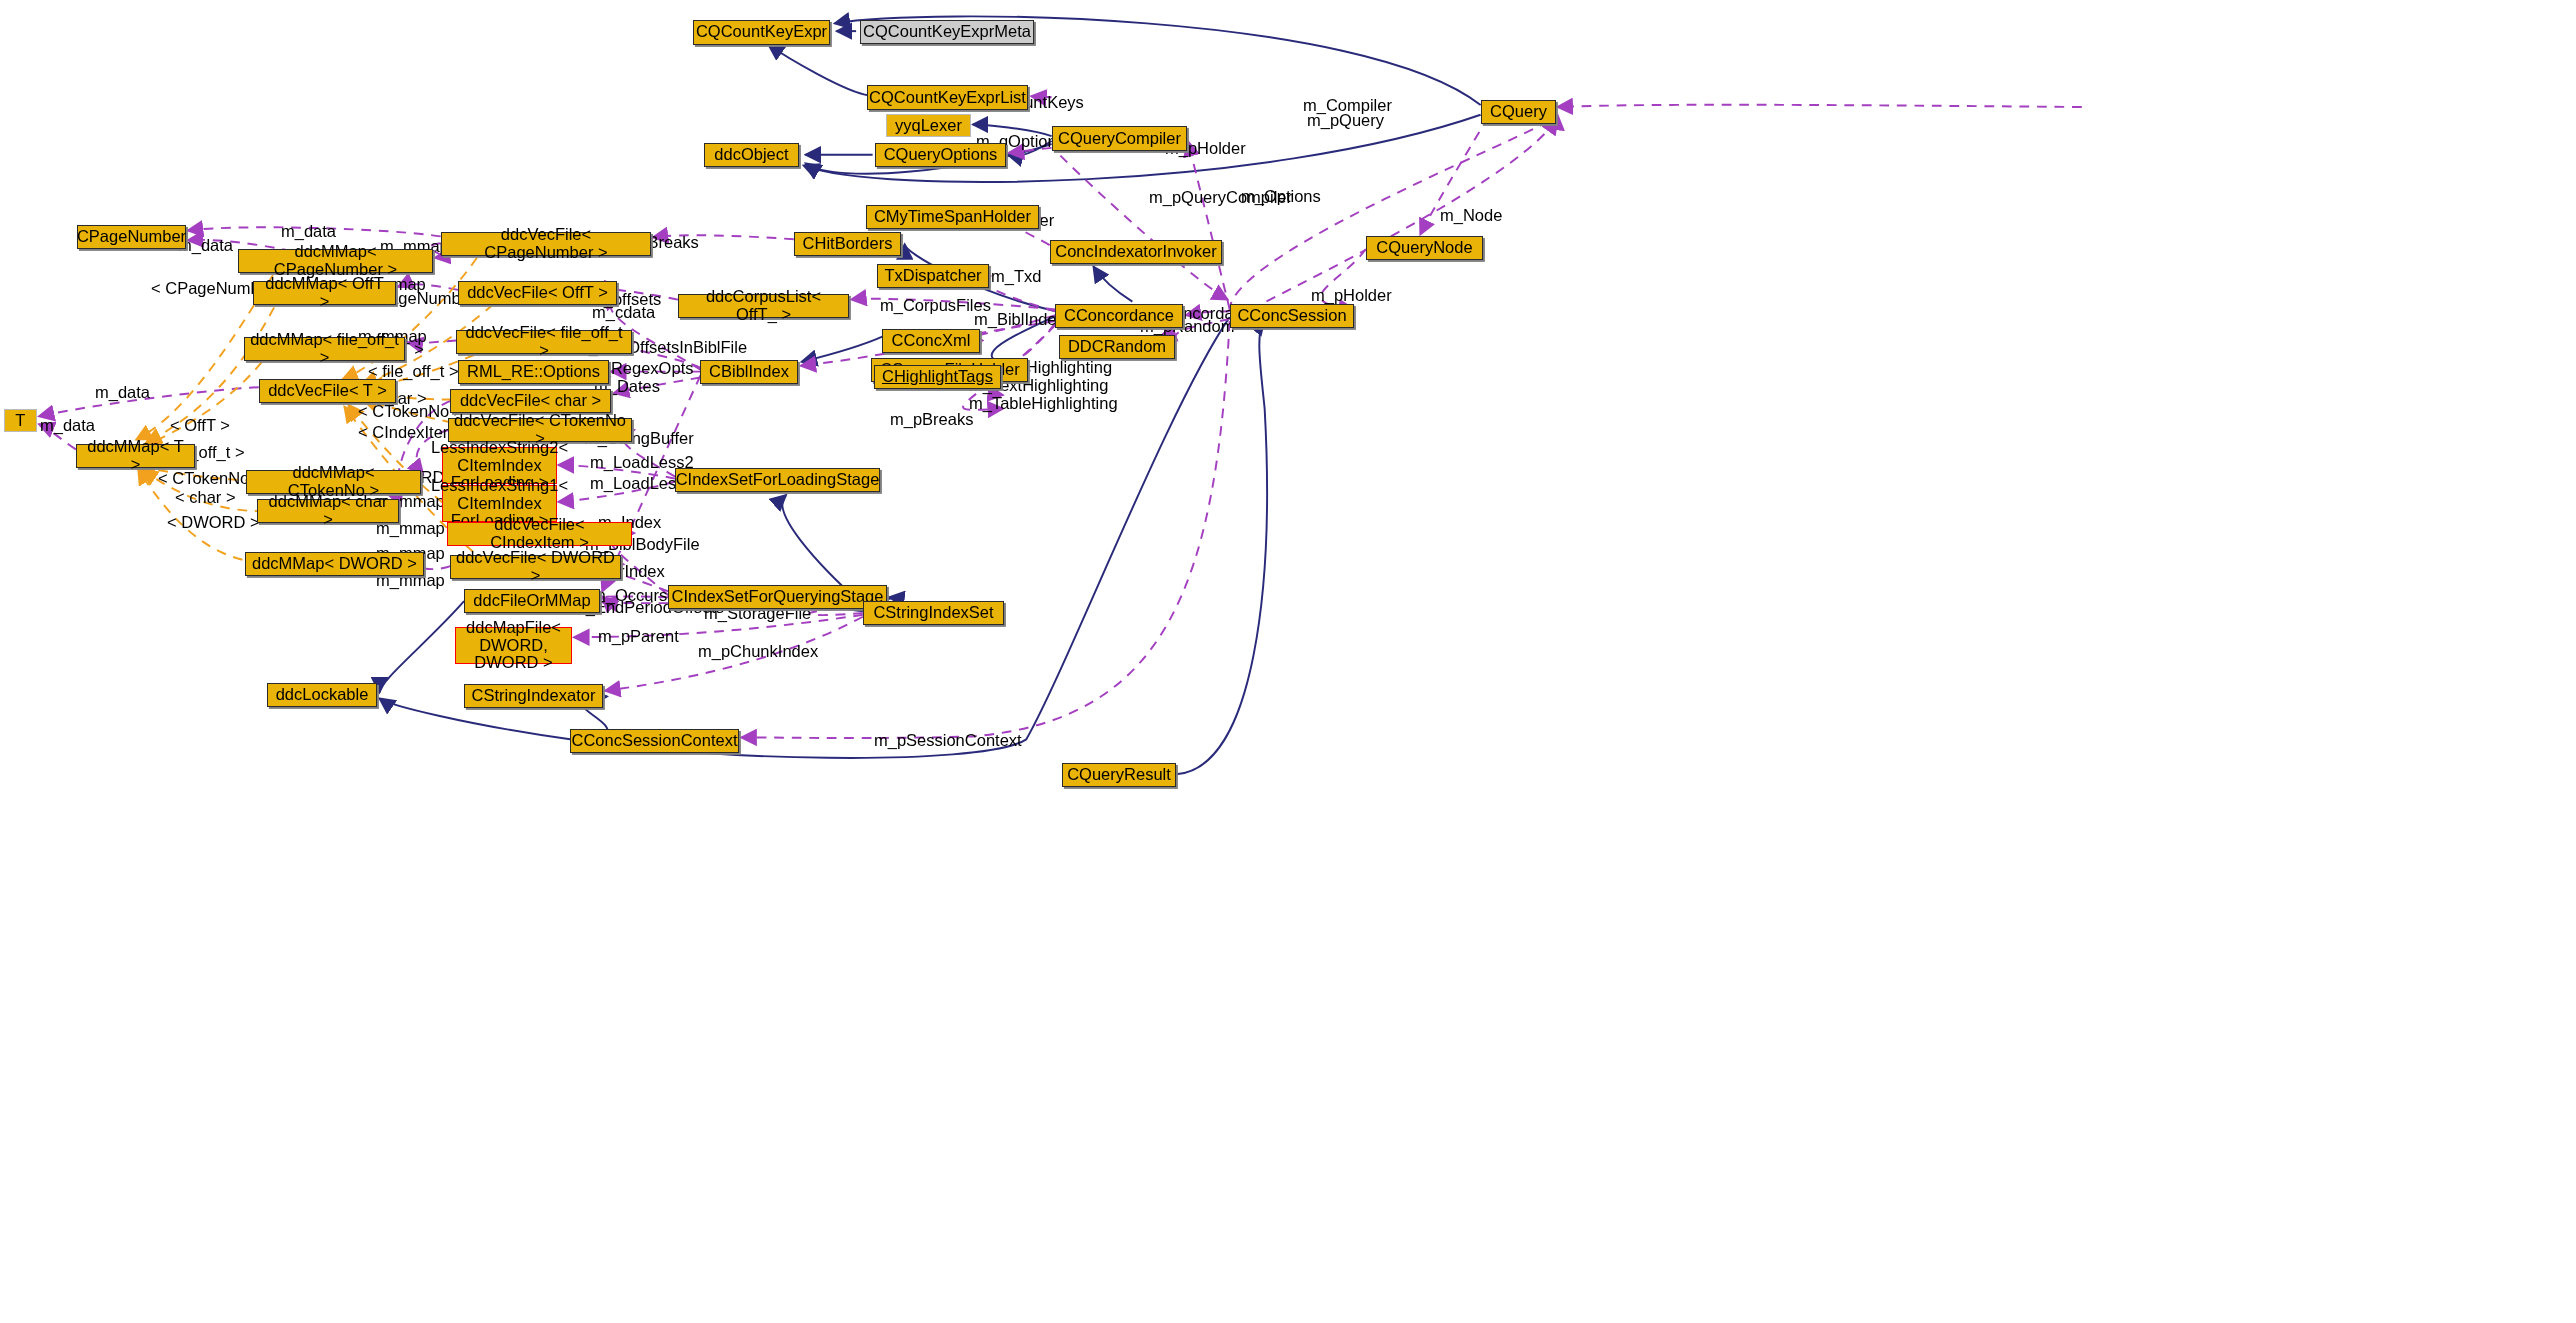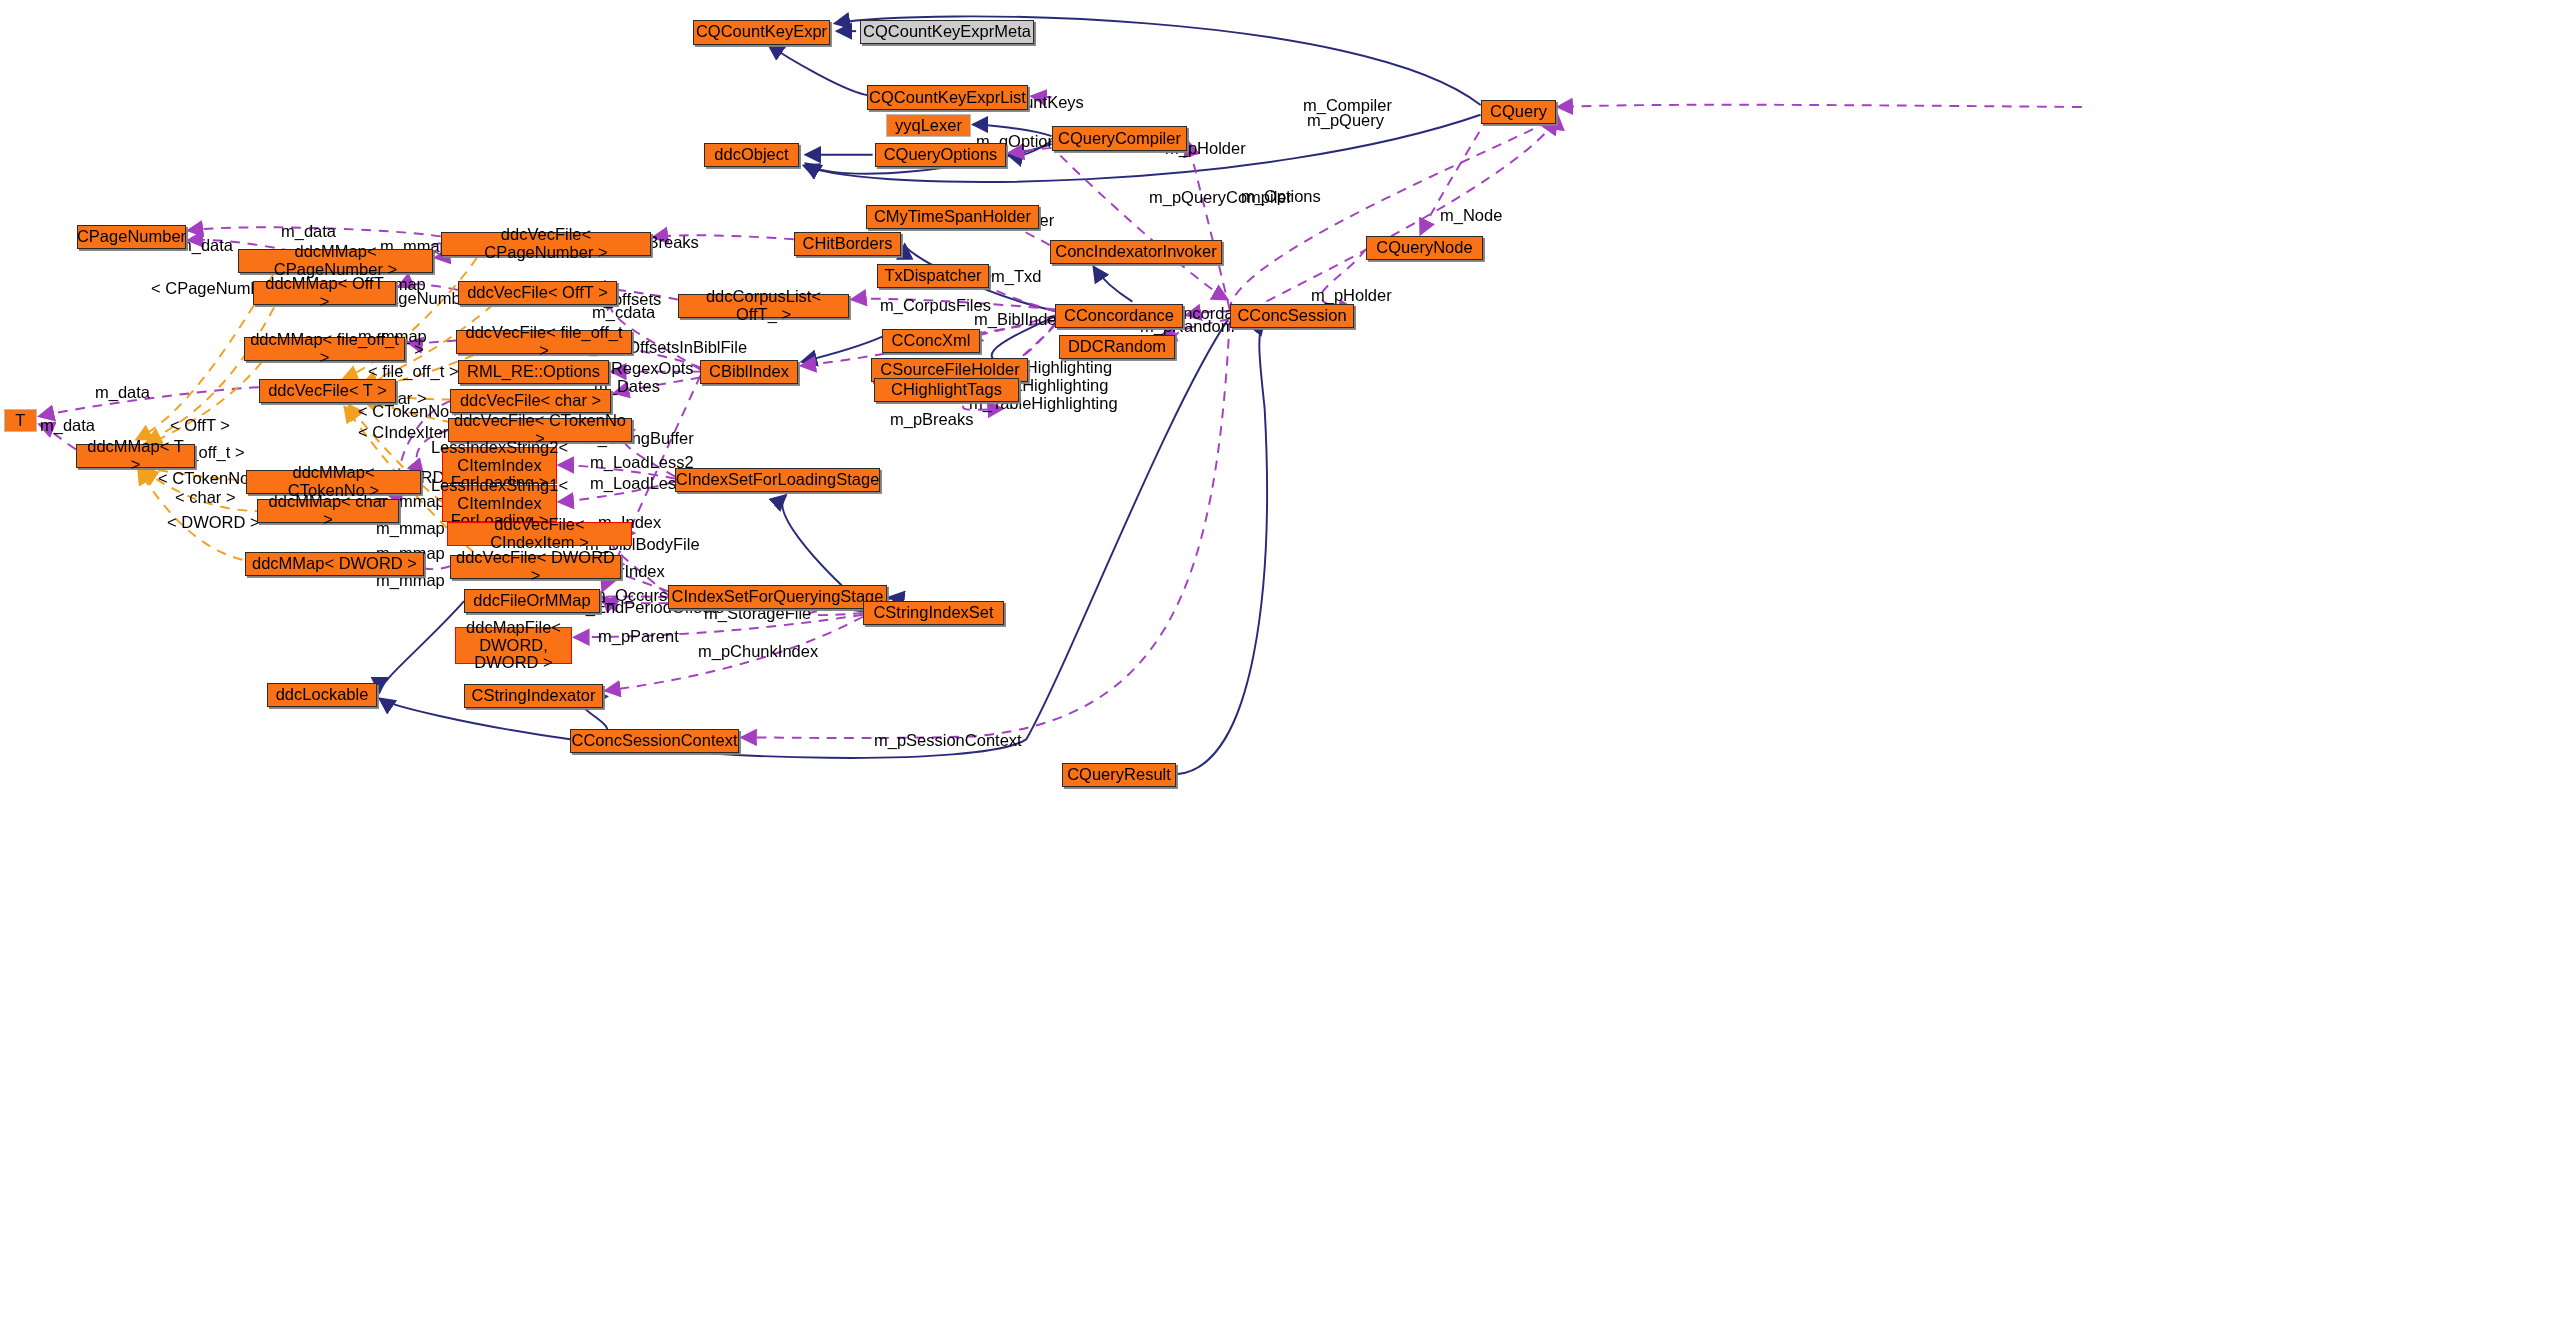--- a/index.html
+++ b/index.html
@@ -3,21 +3,21 @@
 <meta charset="utf-8">
 <title>Collaboration diagram</title>
 <style>
   html,body{margin:0;padding:0;background:#ffffff;}
   body{font-family:"Liberation Sans",sans-serif;}
   #stage{position:relative;width:2576px;height:1323px;background:#fff;overflow:hidden;}
   #edges{position:absolute;left:0;top:0;width:2576px;height:1323px;}
   .node{
     position:absolute;
     box-sizing:border-box;
-    background:#f97316;
+    background:#eab308;
     border:1px solid #2b2b2b;
     box-shadow:1.9px 1.9px 0 0 #808080;
     display:flex;align-items:center;justify-content:center;
     text-align:center;
     font-size:16.5px;
     line-height:1.08;
     color:#000;
     white-space:pre-line;
     padding:1px 4.9px;
     z-index:5;
@@ -164,21 +164,21 @@
       <div class="node" style="left: 1055px; top: 304px; width: 128px; height: 24px;">CConcordance</div>
       <div class="node" style="left: 1230px; top: 304px; width: 124px; height: 24px;">CConcSession</div>
       <div class="node" style="left: 244px; top: 337px; width: 161px; height: 24px;">ddcMMap&lt; file_off_t &gt;</div>
       <div class="node" style="left: 456px; top: 330px; width: 176px; height: 24px;">ddcVecFile&lt; file_off_t &gt;</div>
       <div class="node" style="left: 882px; top: 329px; width: 98px; height: 24px;">CConcXml</div>
       <div class="node" style="left: 1059px; top: 335px; width: 116px; height: 24px;">DDCRandom</div>
       <div class="node" style="left: 259px; top: 379px; width: 137px; height: 24px;">ddcVecFile&lt; T &gt;</div>
       <div class="node" style="left: 458px; top: 360px; width: 151px; height: 24px;">RML_RE::Options</div>
       <div class="node" style="left: 700px; top: 360px; width: 98px; height: 24px;">CBiblIndex</div>
       <div class="node" style="left: 871px; top: 358px; width: 157px; height: 24px; padding-left: 6px;">CSourceFileHolder</div>
-      <div class="node" style="left: 874px; top: 378px; width: 145px; height: 24px;">CHighlightTags</div>
+      <div class="node" style="left: 874px; top: 365px; width: 127px; height: 24px; text-decoration: underline;">CHighlightTags</div>
       <div class="node" style="left: 450px; top: 389px; width: 161px; height: 24px;">ddcVecFile&lt; char &gt;</div>
       <div class="node thin" style="left: 3.9px; top: 409px; width: 33px; height: 23px;">T</div>
       <div class="node" style="left: 448px; top: 418px; width: 184px; height: 24px;">ddcVecFile&lt; CTokenNo &gt;</div>
       <div class="node" style="left: 76px; top: 444px; width: 119px; height: 24px;">ddcMMap&lt; T &gt;</div>
       <div class="node red" style="left: 442px; top: 447px; width: 115px; height: 37px;">LessIndexString2&lt; CItemIndex
 ForLoading &gt;</div>
       <div class="node" style="left: 246px; top: 470px; width: 175px; height: 24px;">ddcMMap&lt; CTokenNo &gt;</div>
       <div class="node" style="left: 675px; top: 468px; width: 205px; height: 24px;">CIndexSetForLoadingStage</div>
       <div class="node red" style="left: 442px; top: 485px; width: 115px; height: 37px;">LessIndexString1&lt; CItemIndex
 ForLoading &gt;</div>

